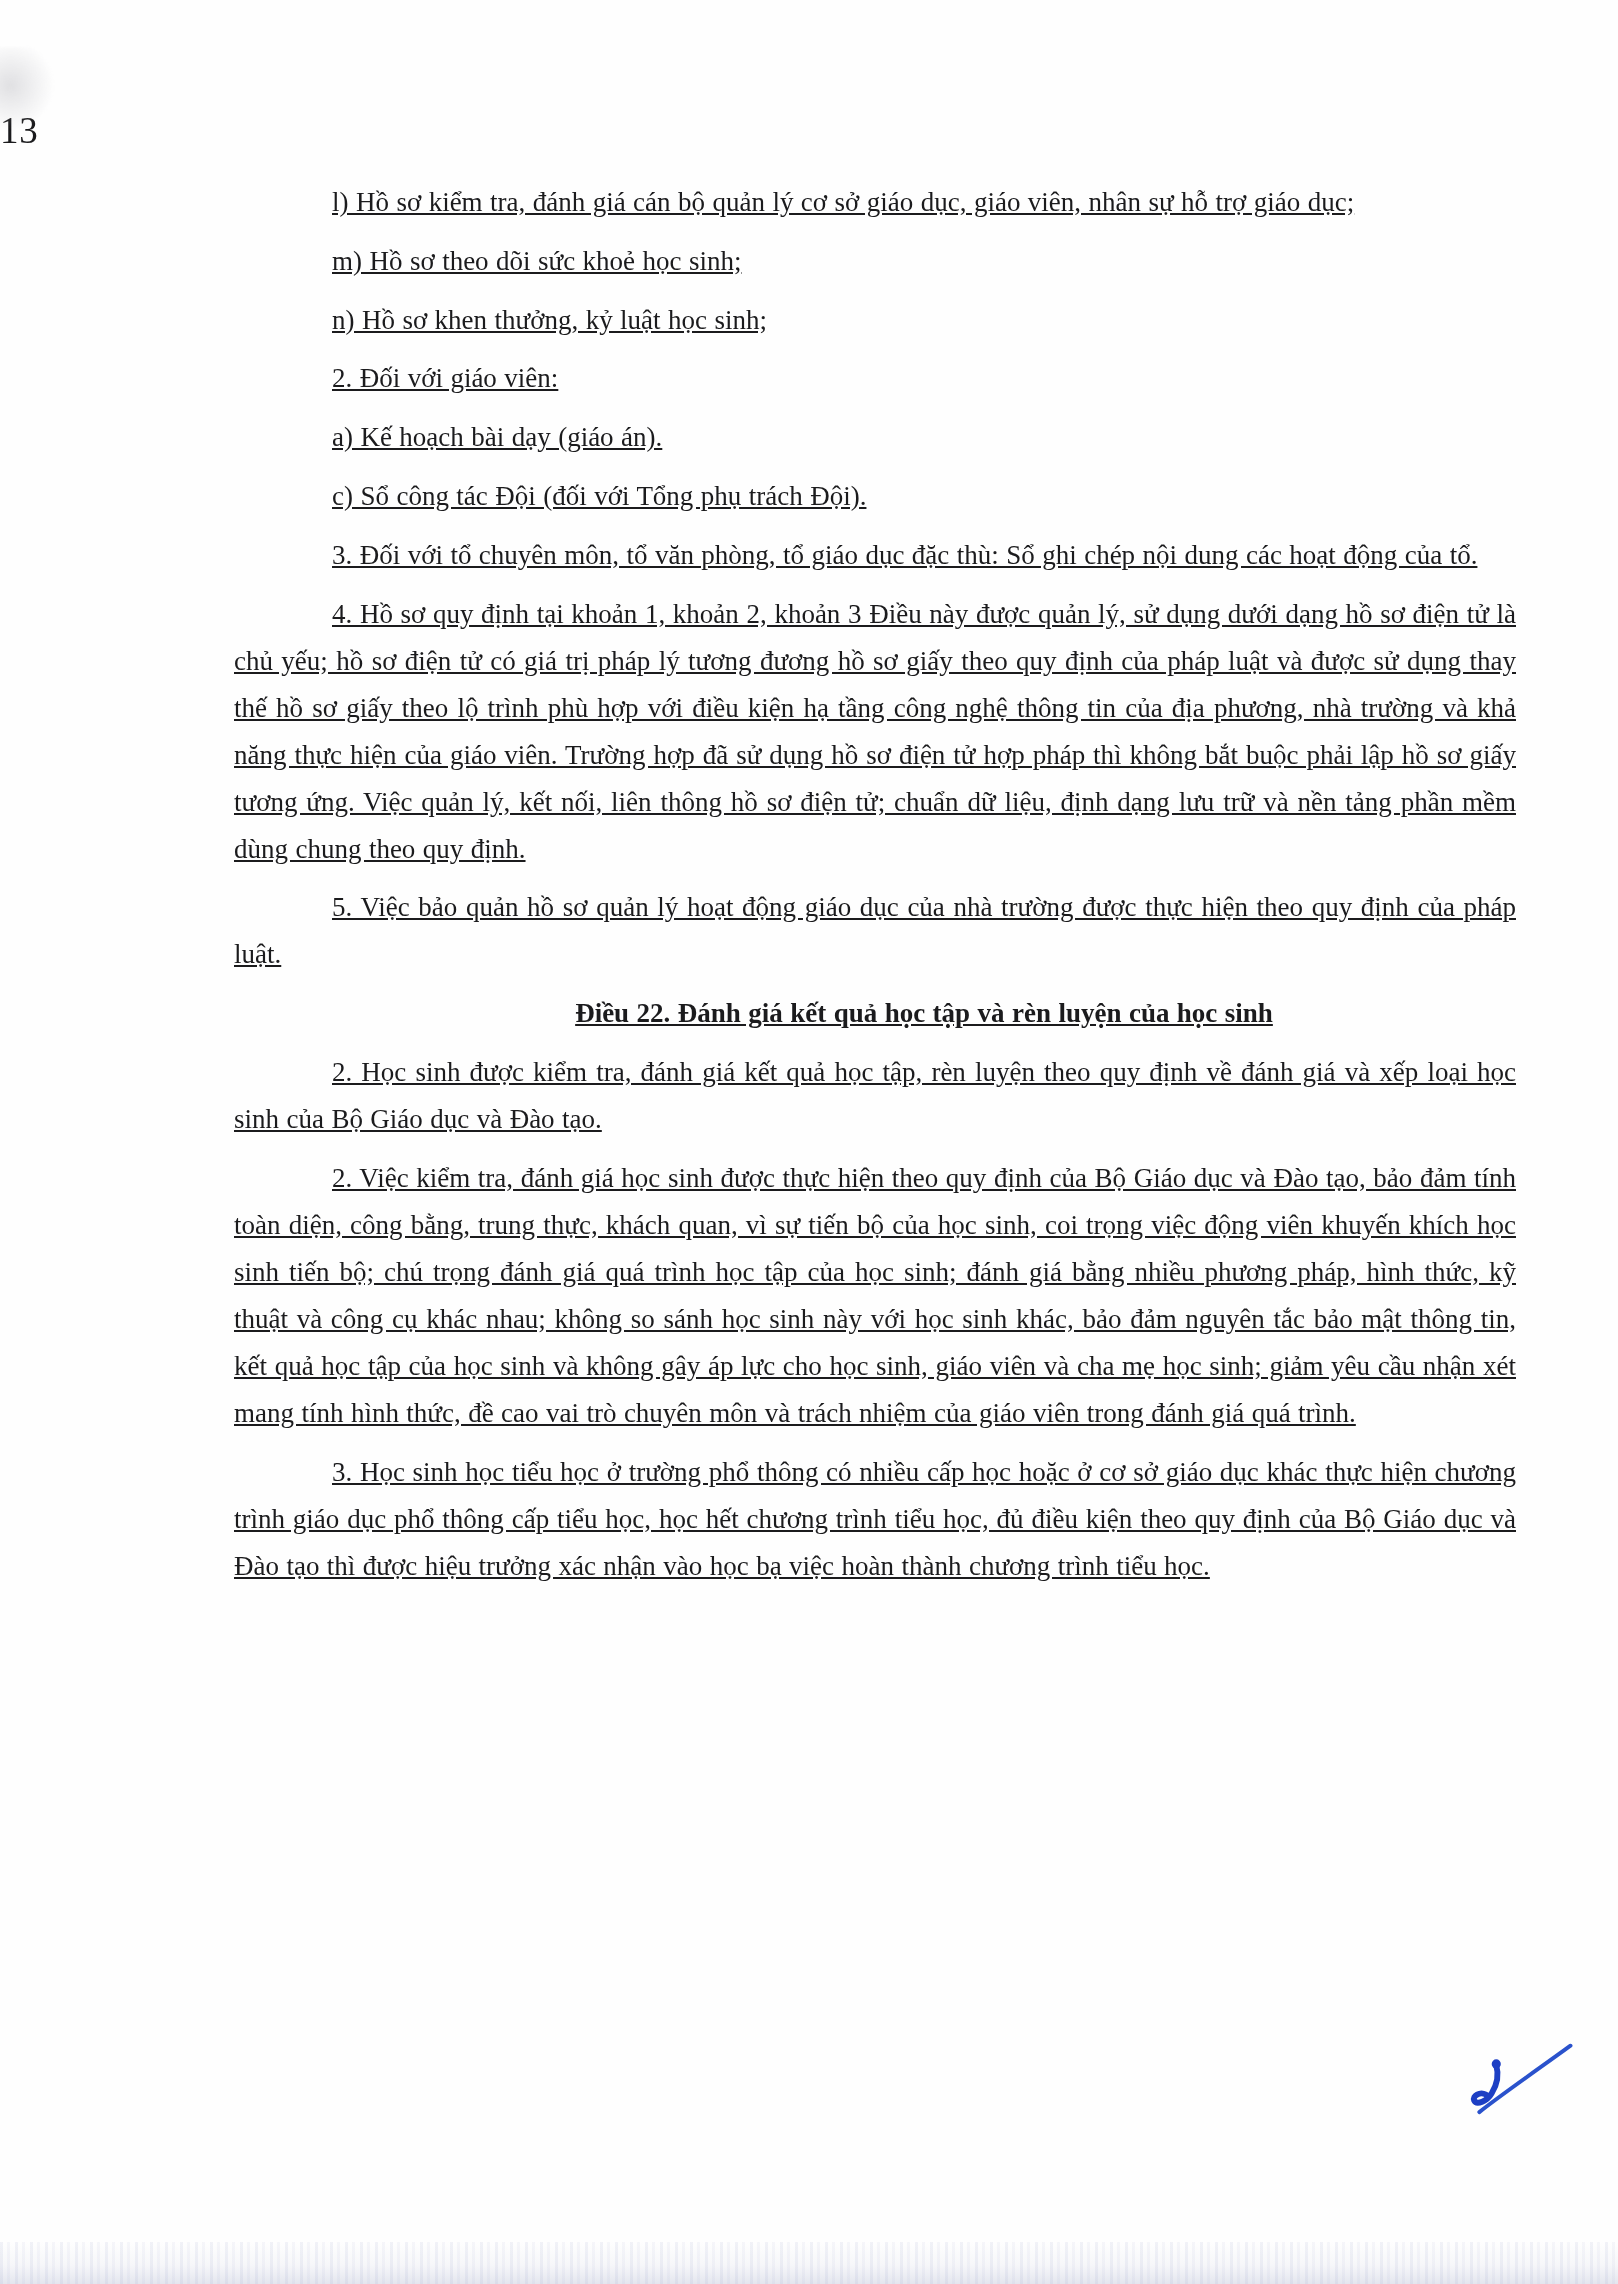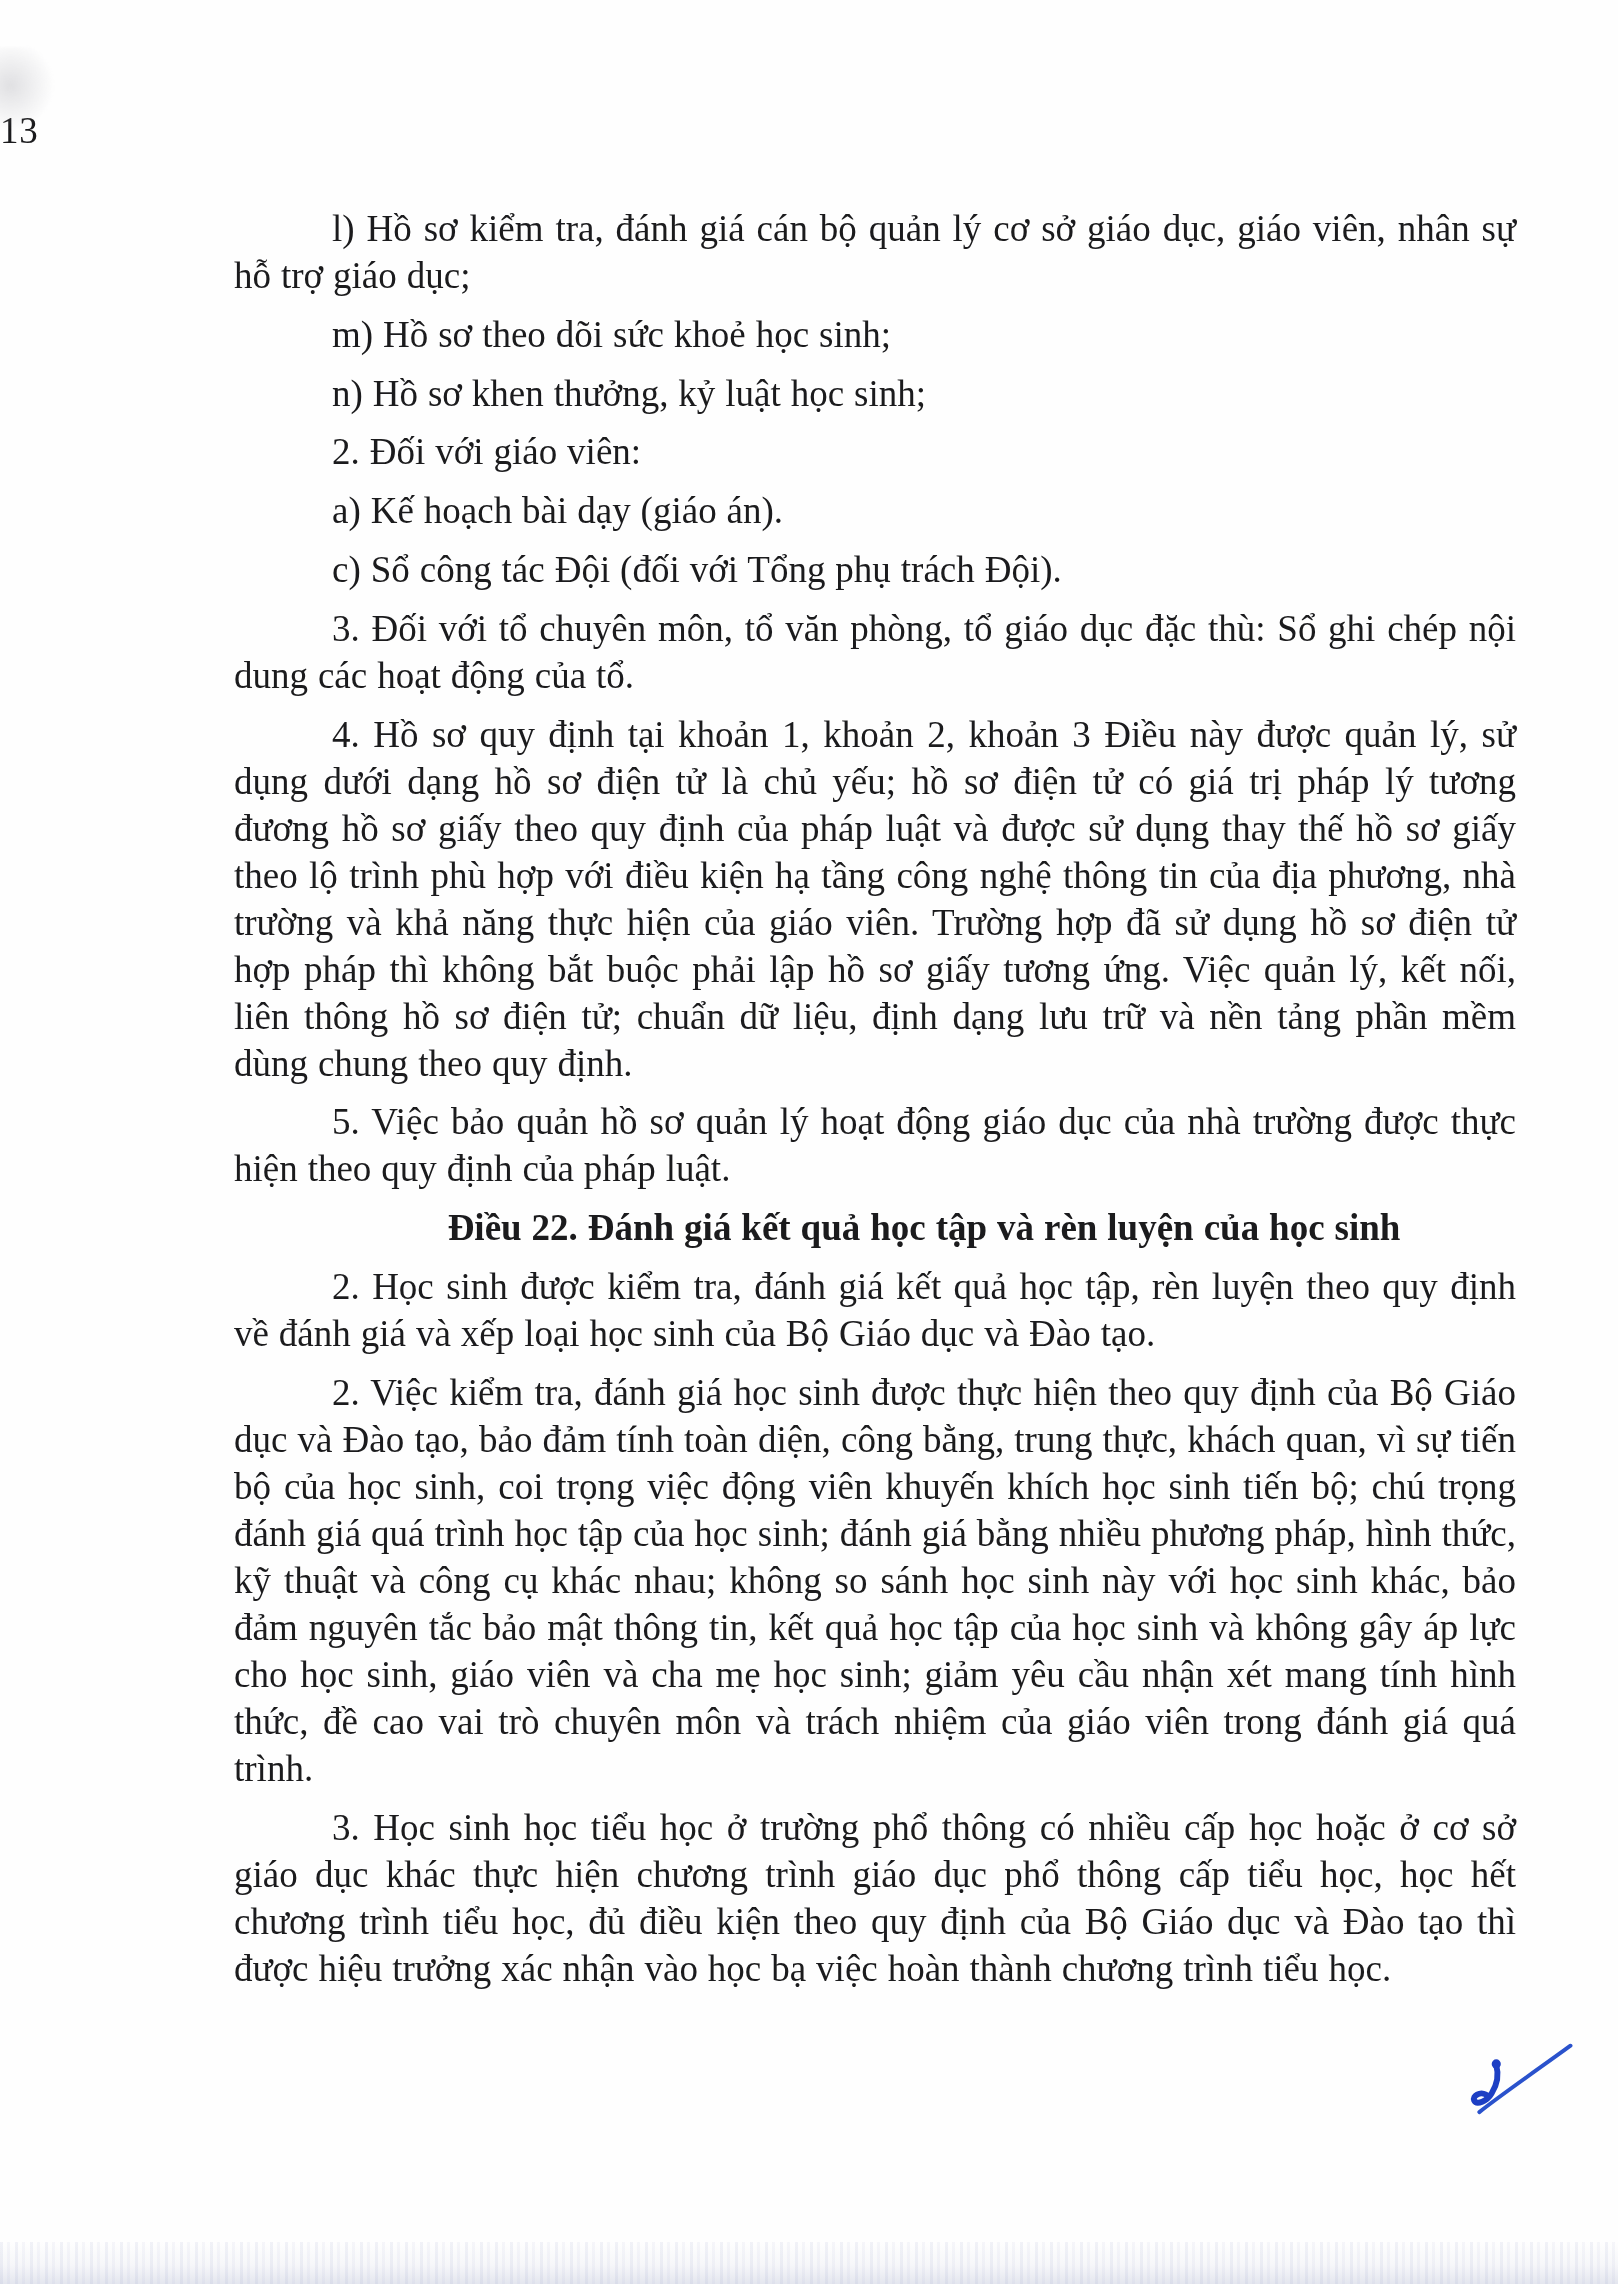--- a/index.html
+++ b/index.html
@@ -21,25 +21,26 @@
     color: #1b1b1d;
   }
   .page-number {
     padding-top: 107px;
     text-align: left;
     font-size: 37px;
     line-height: 47px;
     letter-spacing: 0.7px;
   }
   .body-text {
-    margin: 51px 103px 0 234px;
-    font-size: 37px;
+    margin: 25px 103px 0 234px;
+    font-size: 27px;
     line-height: 47px;
     text-align: justify;
     text-justify: inter-word;
+    text-decoration: underline;
   }
   .body-text p {
     margin: 0 0 11.8px 0;
     text-indent: 98px;
     word-spacing: 0.7px;
   }
   .body-text p.heading {
     font-weight: bold;
     text-align: center;
   }

